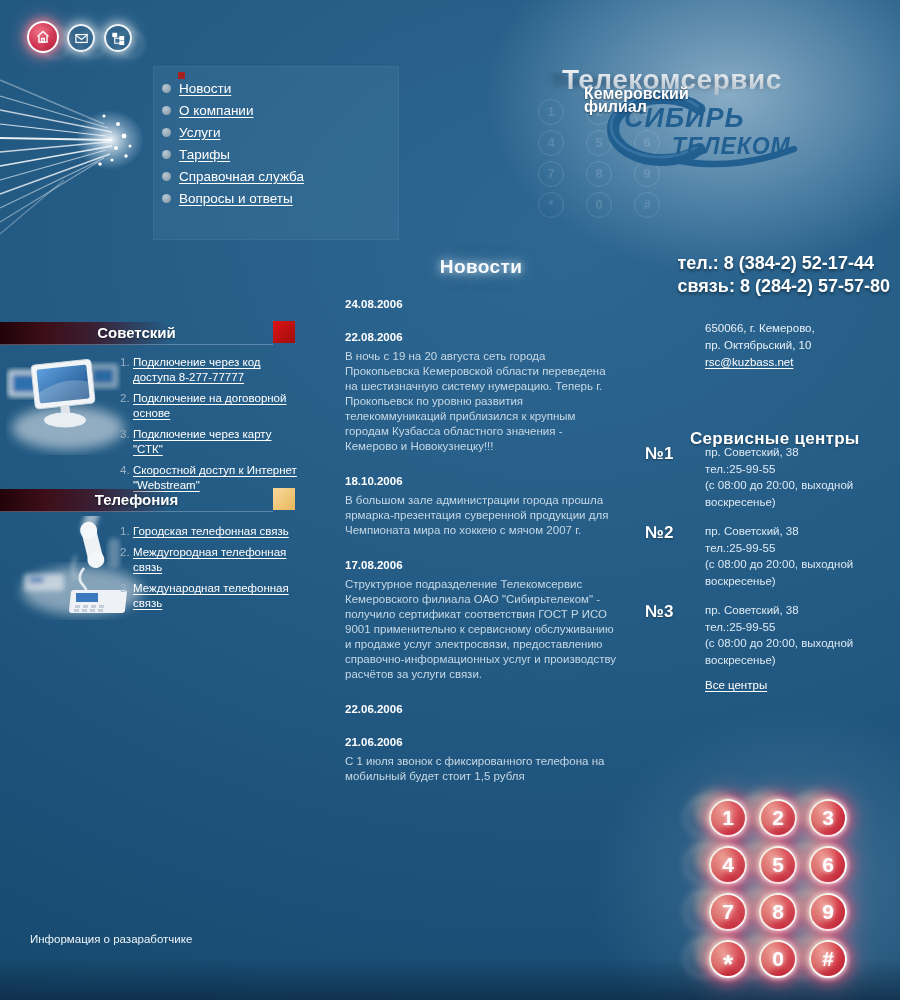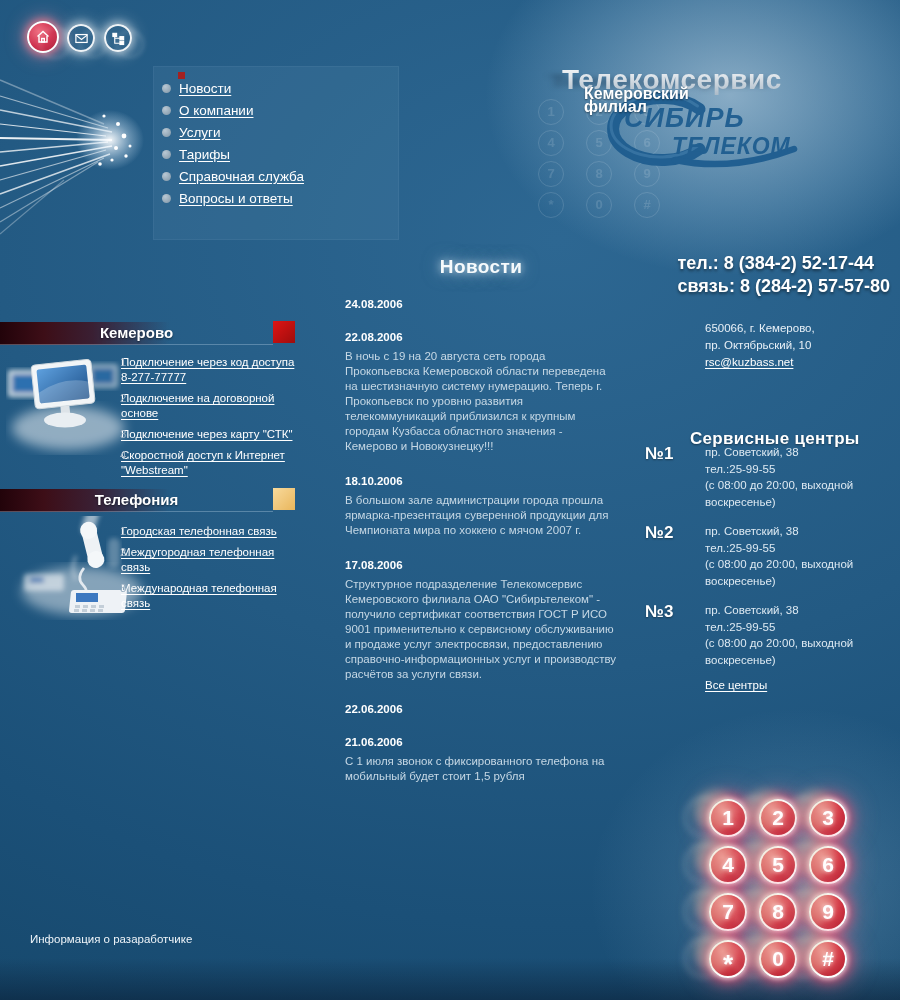--- a/index.html
+++ b/index.html
@@ -88,21 +88,21 @@
   .sec-bar .sec-title{display:block;text-align:center;font-size:15px;font-weight:bold;line-height:22px;
     text-shadow:0 1px 2px rgba(0,0,0,.5);}
   .sec-sq{position:absolute;left:273px;width:22px;height:22px;z-index:4;}
   .sq-red{background:linear-gradient(135deg,#e01414,#9e0d0d);}
   .sq-yellow{background:linear-gradient(135deg,#f8da9c,#e9b65c);}
   .bar-internet{top:322px;} .sq-internet{top:321px;}
   .bar-phone{top:489px;} .sq-phone{top:488px;}
 
   .side-list{position:absolute;left:120px;width:180px;z-index:4;counter-reset:it;margin:0;padding:0;list-style:none;}
   .list-internet{top:355px;} .list-phone{top:524px;}
-  .side-list li{counter-increment:it;position:relative;padding-left:1px;font-size:11.5px;line-height:15px;margin-bottom:6px;}
+  .side-list li{counter-increment:it;position:relative;padding-left:13px;font-size:11.5px;line-height:15px;margin-bottom:6px;}
   .side-list li::before{content:counter(it) ".";position:absolute;left:0;top:0;color:#9db2c3;}
 
   .art{position:absolute;z-index:2;}
   .art-monitors{left:6px;top:348px;}
   .art-phones{left:10px;top:516px;}
 
   
   .footer-link{position:absolute;left:30px;top:933px;font-size:11.5px;color:#eef4f9;text-decoration:none;z-index:6;}
 
   
@@ -308,21 +308,21 @@
     <div class="news-item">
       <div class="news-date">22.06.2006</div>
     </div>
     <div class="news-item">
       <div class="news-date">21.06.2006</div>
       <p class="news-text">С 1 июля звонок с фиксированного телефона на мобильный будет стоит 1,5 рубля</p>
     </div>
   </section>
 
   <div class="sec-bar bar-internet">
-    <span class="sec-title">Кемерово</span>
+    <span class="sec-title">Советский</span>
   </div>
   <div class="sec-sq sq-red sq-internet"></div>
 
   <svg class="art art-monitors" width="130" height="110" viewBox="0 0 130 110">
     <defs>
       <filter id="b2">
           <feGaussianBlur stdDeviation="2.6"></feGaussianBlur>
         </filter>
       <filter id="b6">
           <feGaussianBlur stdDeviation="6"></feGaussianBlur>

